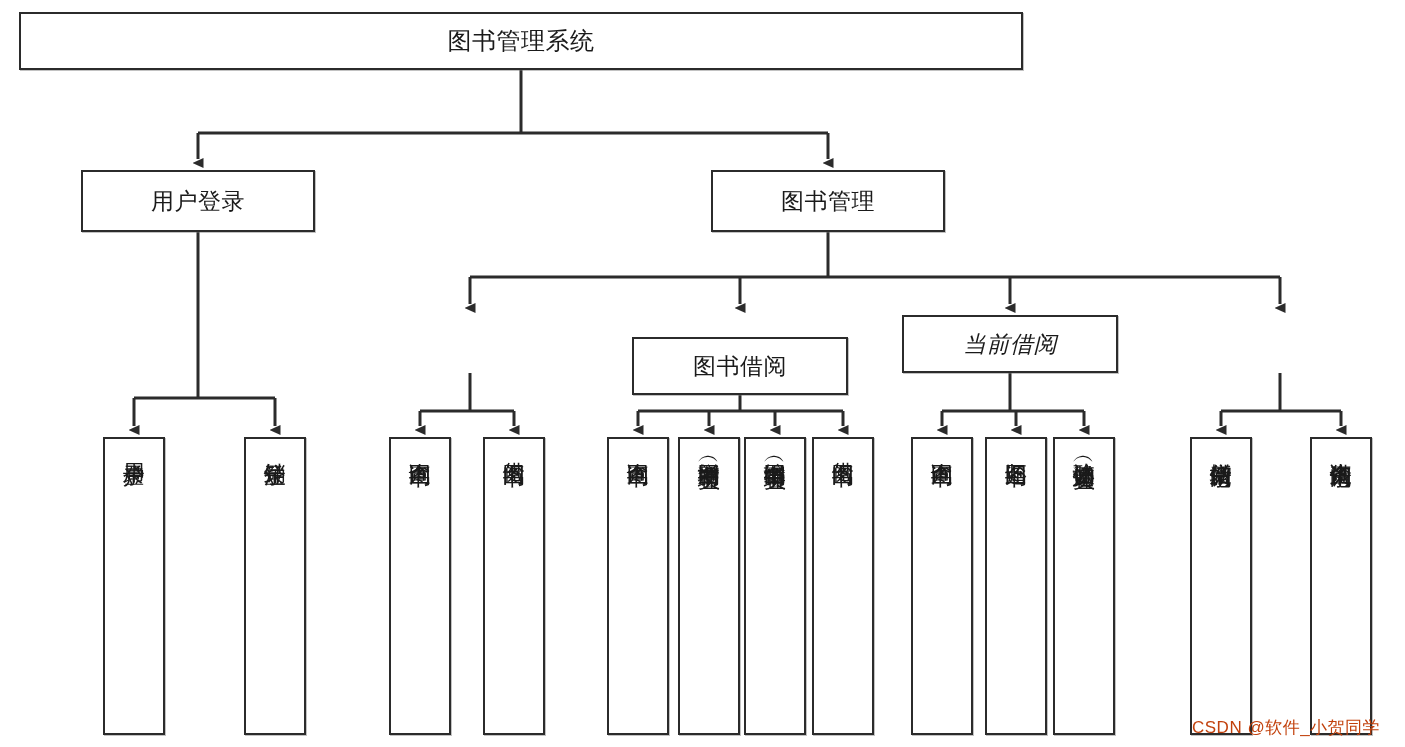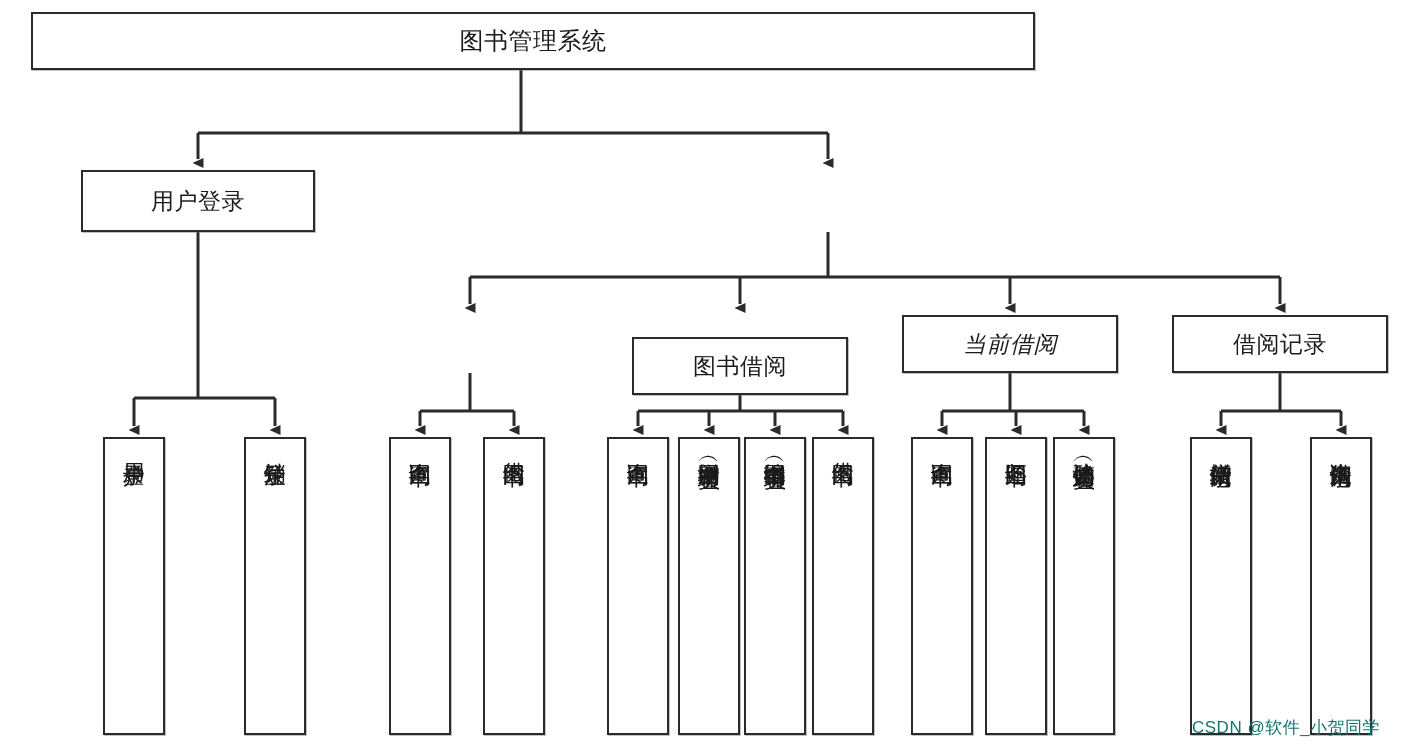--- a/index.html
+++ b/index.html
@@ -55,21 +55,21 @@
     writing-mode: vertical-rl;
     text-orientation: upright;
     font-size: 22px;
     line-height: 1.06;
     letter-spacing: 1px;
     white-space: nowrap;
   }
   .watermark {
     position: absolute;
     font-size: 17px;
-    color: #0f766e;
+    color: #c2410c;
     white-space: nowrap;
     letter-spacing: 0.5px;
   }
 </style>
 </head>
 <body>
 
 <div id="canvas">
 
   <svg class="edges" viewBox="0 0 1405 747" xmlns="http://www.w3.org/2000/svg">
@@ -108,36 +108,36 @@
         <path d="M942,411 L942,426" marker-end="url(#arrow)"></path>
         <path d="M1016,411 L1016,426" marker-end="url(#arrow)"></path>
         <path d="M1084,411 L1084,426" marker-end="url(#arrow)"></path>
         <path d="M1280,373 L1280,411"></path>
         <path d="M1221,411 L1341,411"></path>
         <path d="M1221,411 L1221,426" marker-end="url(#arrow)"></path>
         <path d="M1341,411 L1341,426" marker-end="url(#arrow)"></path>
       </g>
   </svg>
 
-  <div class="node root horizontal" style="left: 19px; top: 12px; width: 1004px; height: 58px; margin-left: 12px;">
+  <div class="node root horizontal" style="left: 19px; top: 12px; width: 1004px; height: 58px;">
     <span class="label">图书管理系统</span>
   </div>
 
   <div class="node horizontal" style="left: 81px; top: 170px; width: 234px; height: 62px;">
     <span class="label">用户登录</span>
+  </div>
+  <div class="node horizontal" style="left: 711px; top: 170px; width: 234px; height: 62px;">
+    <span class="label">图书管理</span>
   </div>
 
   <div class="node horizontal" style="left: 632px; top: 315px; width: 216px; height: 58px; margin-top: 22px;">
     <span class="label">图书借阅</span>
   </div>
   <div class="node horizontal" style="left: 902px; top: 315px; width: 216px; height: 58px; font-style: italic;">
     <span class="label">当前借阅</span>
-  </div>
-  <div class="node horizontal" style="left: 1172px; top: 315px; width: 216px; height: 58px;">
-    <span class="label">借阅记录</span>
   </div>
 
   <div class="node vertical" style="left: 103px; top: 437px; width: 62px; height: 298px;">
     <span class="label">用户登录</span>
   </div>
   <div class="node vertical" style="left: 244px; top: 437px; width: 62px; height: 298px;">
     <span class="label">注销登录</span>
   </div>
   <div class="node vertical" style="left: 389px; top: 437px; width: 62px; height: 298px;">
     <span class="label">查询图书</span>

